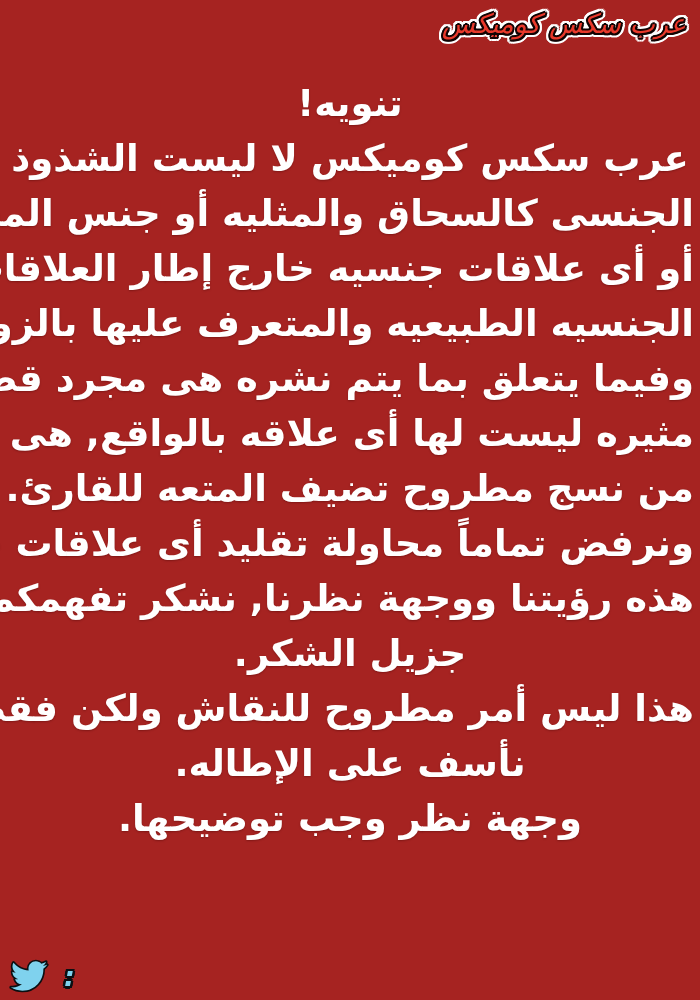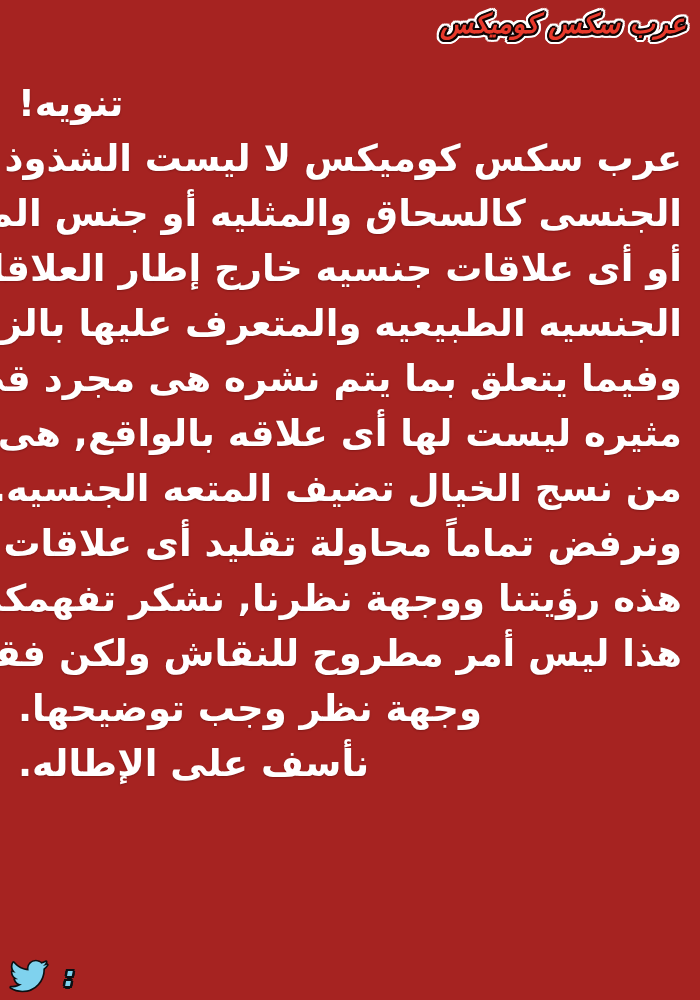--- a/index.html
+++ b/index.html
@@ -17,41 +17,41 @@
     width: 700px;
     height: 1000px;
   }
   
   .site-logo {
     position: absolute;
     top: 8px;
     right: 14px;
     direction: rtl;
     font-size: 27px;
-    font-weight: bold;
+    font-weight: normal;
     font-style: italic;
     color: #e8392b;
     letter-spacing: 1px;
     text-shadow:
       2px 0 0 #120404, -2px 0 0 #120404, 0 2px 0 #120404, 0 -2px 0 #120404,
       1.5px 1.5px 0 #120404, -1.5px 1.5px 0 #120404, 1.5px -1.5px 0 #120404, -1.5px -1.5px 0 #120404,
       4px 0 0 #ffffff, -4px 0 0 #ffffff, 0 4px 0 #ffffff, 0 -4px 0 #ffffff,
       3px 3px 0 #ffffff, -3px 3px 0 #ffffff, 3px -3px 0 #ffffff, -3px -3px 0 #ffffff,
       4px 2px 0 #ffffff, -4px 2px 0 #ffffff, 4px -2px 0 #ffffff, -4px -2px 0 #ffffff,
       2px 4px 0 #ffffff, -2px 4px 0 #ffffff, 2px -4px 0 #ffffff, -2px -4px 0 #ffffff;
   }
   
   .notice {
     position: absolute;
     top: 76px;
     left: 0;
     right: 0;
-    padding: 0 18px;
+    padding: 0 6px;
     direction: rtl;
-    text-align: left;
+    text-align: center;
   }
   .notice-line {
     height: 55px;
     line-height: 55px;
     font-size: 37px;
     font-weight: bold;
     color: #ffffff;
     white-space: nowrap;
     text-shadow: 0 1px 2px rgba(60,0,0,0.35);
   }
@@ -92,26 +92,27 @@
   <div class="site-logo">عرب سكس كوميكس</div>
 
   <div class="notice">
       <div class="notice-line">تنويه!</div>
       <div class="notice-line">عرب سكس كوميكس لا ليست الشذوذ</div>
       <div class="notice-line">الجنسى كالسحاق والمثليه أو جنس المحارم</div>
       <div class="notice-line">أو أى علاقات جنسيه خارج إطار العلاقات</div>
       <div class="notice-line">الجنسيه الطبيعيه والمتعرف عليها بالزواج,</div>
       <div class="notice-line">وفيما يتعلق بما يتم نشره هى مجرد قصص</div>
       <div class="notice-line">مثيره ليست لها أى علاقه بالواقع, هى فقط</div>
-      <div class="notice-line">من نسج الخيال تضيف المتعه الجنسيه.</div>
+      <div class="notice-line">من نسج مطروح تضيف المتعه للقارئ.</div>
       <div class="notice-line">ونرفض تماماً محاولة تقليد أى علاقات خارج</div>
       <div class="notice-line">هذه رؤيتنا ووجهة نظرنا, نشكر تفهمكم ولكم</div>
+      <div class="notice-line">جزيل الشكر.</div>
       <div class="notice-line">هذا ليس أمر مطروح للنقاش ولكن فقط</div>
+      <div class="notice-line">نأسف على الإطاله.</div>
       <div class="notice-line">وجهة نظر وجب توضيحها.</div>
-      <div class="notice-line">نأسف على الإطاله.</div>
     </div>
 
   <div class="footer">
     <span class="twitter-icon-wrap">
       <svg viewBox="-2 -2 28 28" width="54" height="42" aria-hidden="true">
         <path d="M23.954 4.569c-.885.389-1.83.654-2.825.775 1.014-.611 1.794-1.574 2.163-2.723-.951.555-2.005.959-3.127 1.184-.896-.959-2.173-1.559-3.591-1.559-2.717 0-4.92 2.203-4.92 4.917 0 .39.045.765.127 1.124C7.691 8.094 4.066 6.13 1.64 3.161c-.427.722-.666 1.561-.666 2.475 0 1.71.87 3.213 2.188 4.096-.807-.026-1.566-.248-2.228-.616v.061c0 2.385 1.693 4.374 3.946 4.827-.413.111-.849.171-1.296.171-.314 0-.615-.03-.916-.086.631 1.953 2.445 3.377 4.604 3.417-1.68 1.319-3.809 2.105-6.102 2.105-.39 0-.779-.023-1.17-.067 2.189 1.394 4.768 2.209 7.557 2.209 9.054 0 13.999-7.496 13.999-13.986 0-.209 0-.42-.015-.63.961-.689 1.8-1.56 2.46-2.548l-.047-.02z" fill="#7fd2ee" stroke="#0b0f12" stroke-width="2.2" stroke-linejoin="round" paint-order="stroke"></path>
       </svg>
     </span>
     <span class="footer-text footer-sep">:</span>
   </div>

